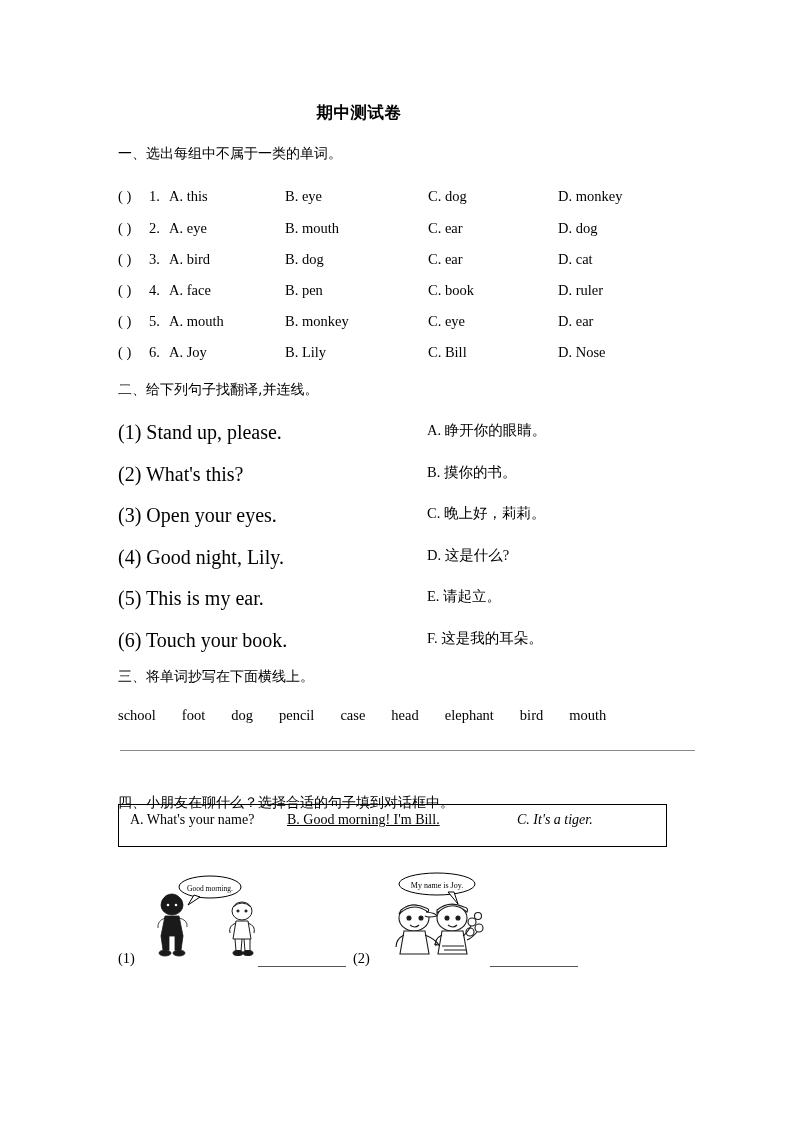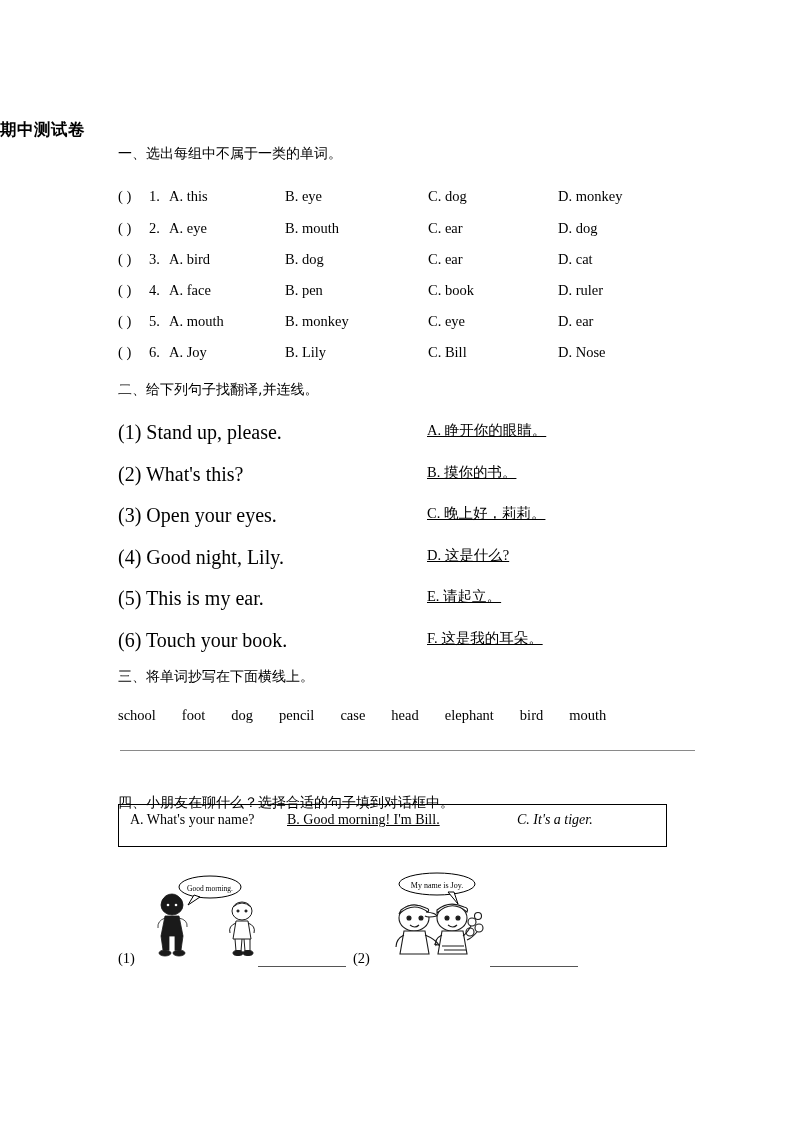--- a/index.html
+++ b/index.html
@@ -19,23 +19,23 @@
     position: absolute;
     left: 0; top: 0;
     width: 793px;
     height: 1122px;
   }
 
   
   .doc-title {
     position: absolute;
     left: 0;
-    top: 119px;
+    top: 102px;
     width: 718px;
-    text-align: left;
+    text-align: center;
     font-family: "DejaVu Sans", "Liberation Sans", sans-serif;
     font-weight: bold;
     font-size: 16.5px;
     letter-spacing: 0.5px;
   }
 
   
   .sec-heading {
     position: absolute;
     left: 118px;
@@ -81,21 +81,20 @@
     position: absolute;
     left: 118px;
     font-size: 20px;
     white-space: nowrap;
   }
   .match-right {
     position: absolute;
     left: 427px;
     font-size: 14.5px;
     white-space: nowrap;
-    text-decoration: underline;
   }
 
   
   .word-list {
     position: absolute;
     left: 118px;
     top: 707px;
     width: 600px;
     font-size: 14.5px;
     white-space: nowrap;

